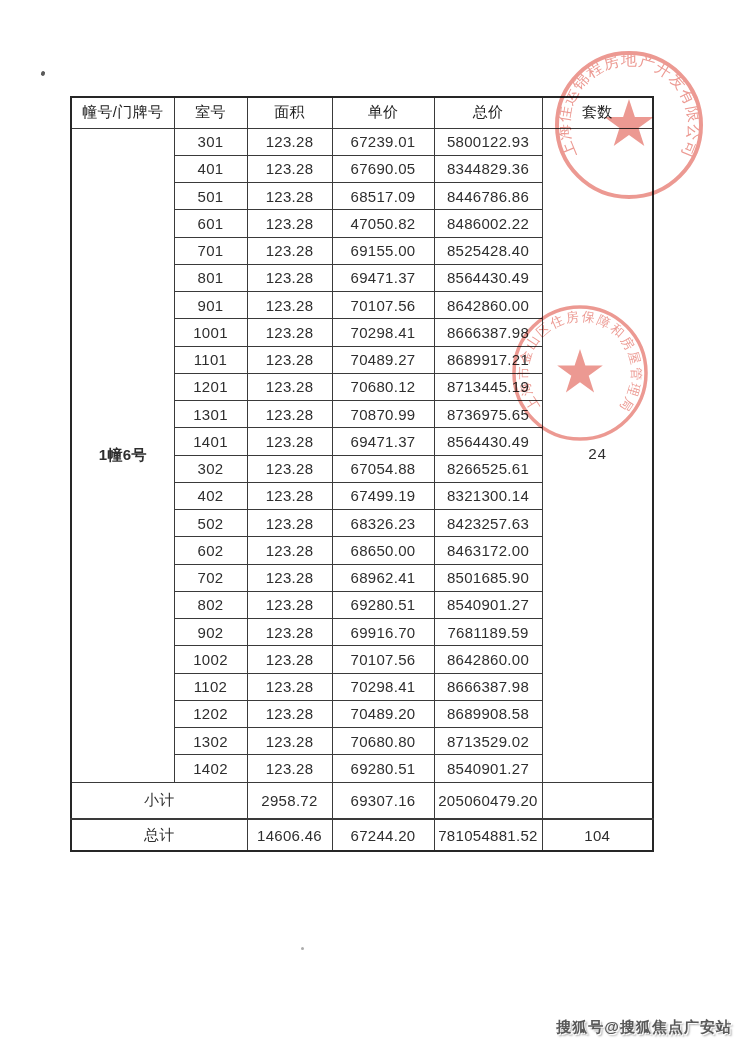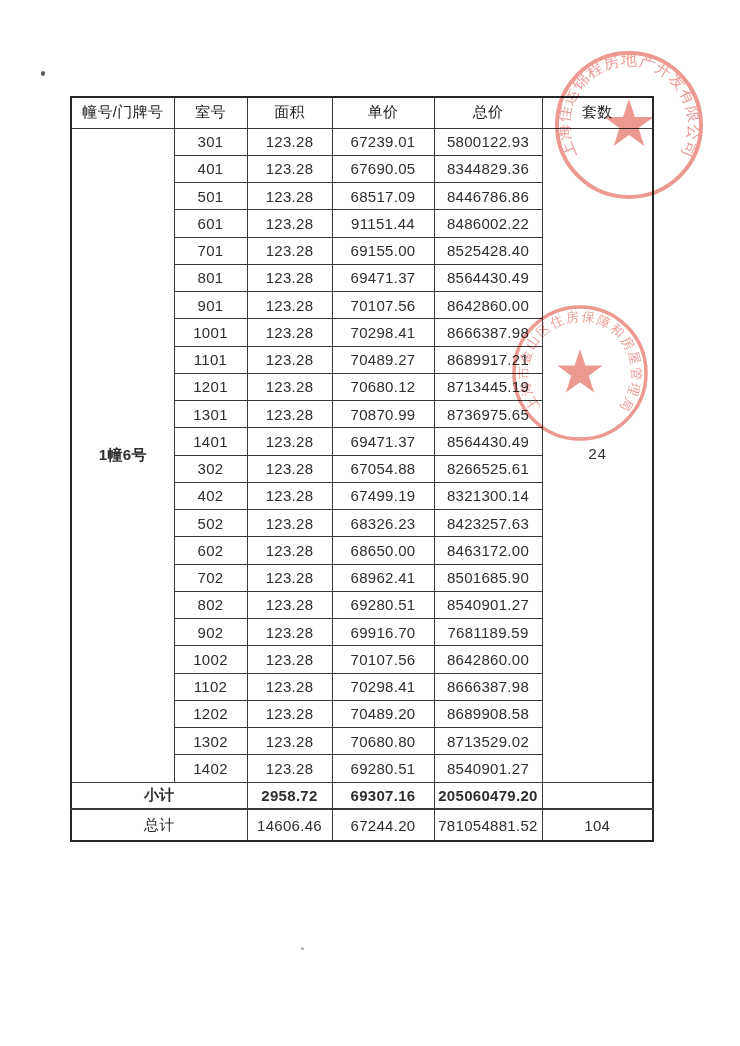--- a/index.html
+++ b/index.html
@@ -33,21 +33,21 @@
     vertical-align: middle;
     padding: 0;
     letter-spacing: .3px;
   }
   .price-table { border: 2.5px solid #262626; }
   .price-table thead tr { height: 31px; }
   .price-table thead th { font-weight: normal; font-size: 15px; color: #222; }
   .price-table tbody tr { height: 27.25px; }
   .building-cell { font-weight: bold; font-size: 15px; }
   .count-cell { font-size: 15px; font-family: Liberation Mono, monospace; }
-  .subtotal-row { height: 27px; font-weight: bold; }
+  .subtotal-row { height: 37px; }
   .total-row { height: 32px; }
   .total-row td { border-top-width: 2.2px; }
   .foot-label { font-size: 15px; }
 
   .stamp {
     position: absolute;
     mix-blend-mode: multiply;
     opacity: 0.82;
     pointer-events: none;
   }
@@ -113,21 +113,21 @@
         </tr>
         <tr>
           <td>501</td>
           <td>123.28</td>
           <td>68517.09</td>
           <td>8446786.86</td>
         </tr>
         <tr>
           <td>601</td>
           <td>123.28</td>
-          <td>91151.44</td>
+          <td>47050.82</td>
           <td>8486002.22</td>
         </tr>
         <tr>
           <td>701</td>
           <td>123.28</td>
           <td>69155.00</td>
           <td>8525428.40</td>
         </tr>
         <tr>
           <td>801</td>
@@ -277,14 +277,15 @@
     <circle cx="75" cy="75" r="66" stroke-width="3.5"></circle>
     <polygon points="75,51 80.4,67.6 97.8,67.6 83.7,77.8 89.1,94.4 75,84.2 60.9,94.4 66.3,77.8 52.2,67.6 69.6,67.6"></polygon>
     <defs>
       <path id="seal-arc-2" d="M 35.2 108.4 A 52 52 0 0 1 75 23 A 52 52 0 0 1 114.8 108.4" fill="none"></path>
     </defs>
     <text>
       <textPath href="#seal-arc-2" startOffset="0" textLength="236" lengthAdjust="spacing">上海市金山区住房保障和房屋管理局</textPath>
     </text>
   </svg>
 
+  <div class="watermark">搜狐号@搜狐焦点广安站</div>
 
 </div>
 
 </body></html>

